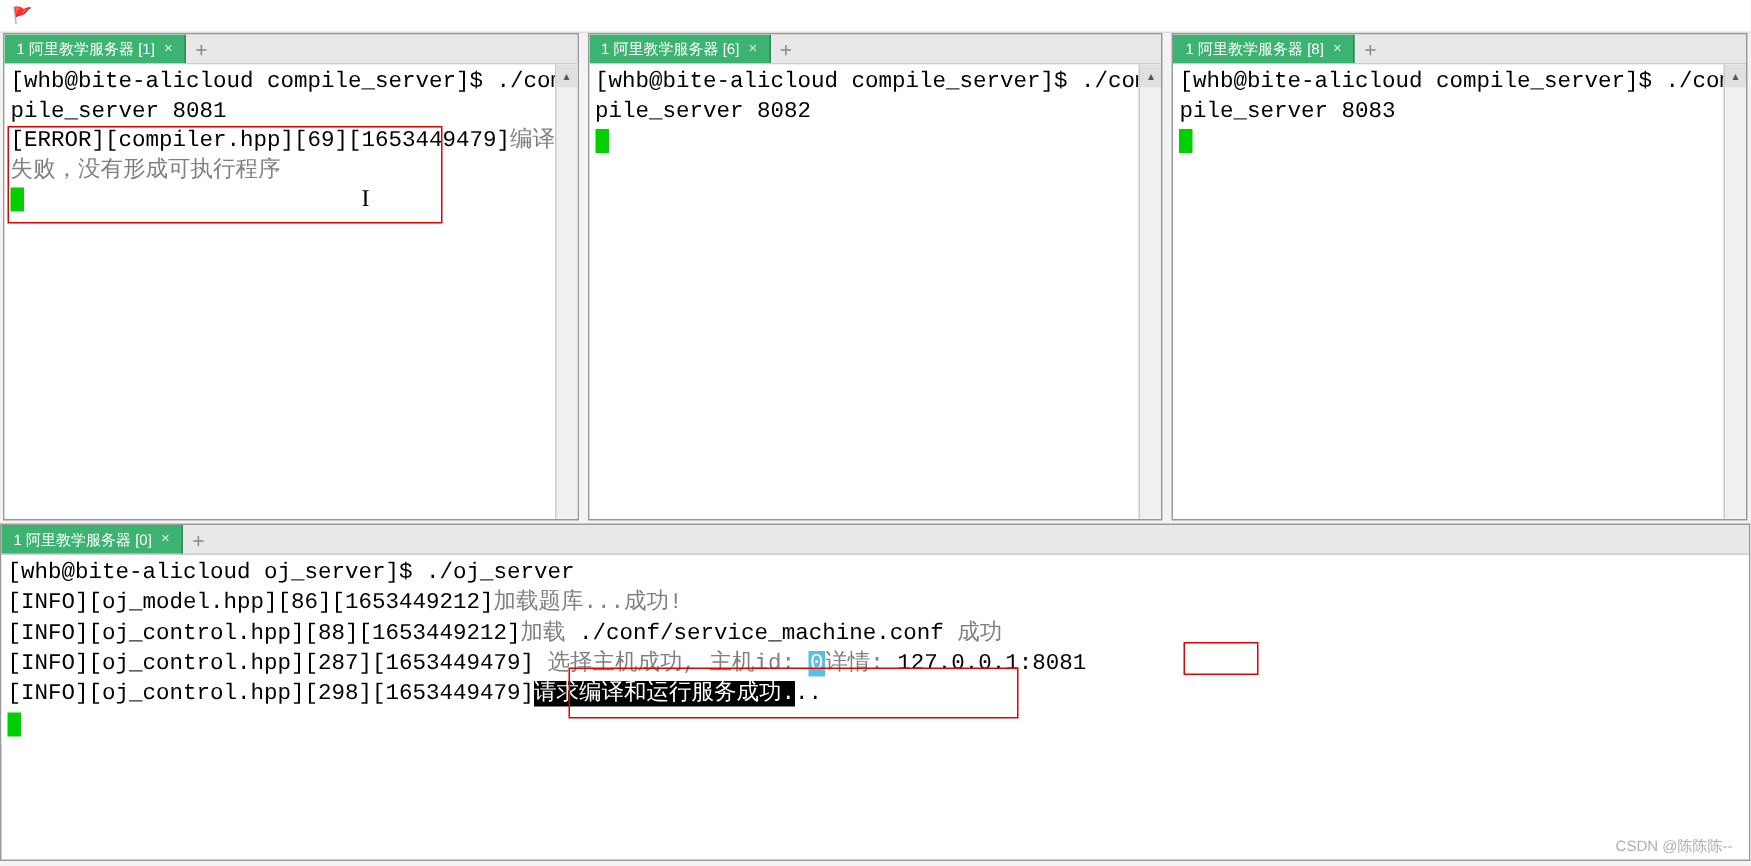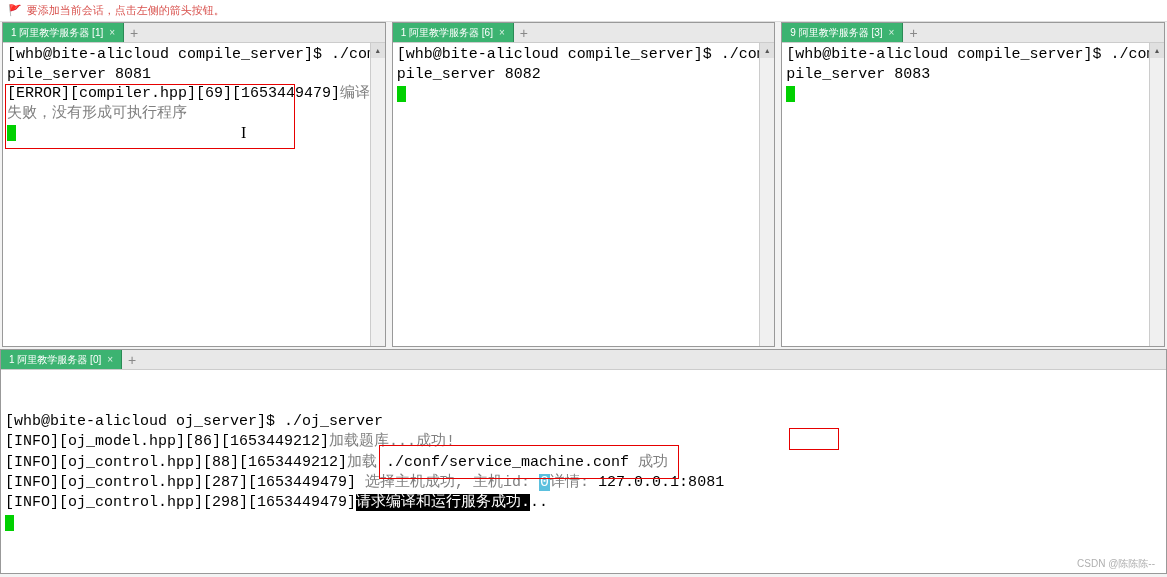--- a/index.html
+++ b/index.html
@@ -109,21 +109,20 @@
       background: #e8e8e8;
     }
     .terminal-bottom {
       font-family: "Consolas", "Courier New", monospace;
       font-size: 15px;
       line-height: 1.35;
       color: #000;
       padding: 2px 4px;
       white-space: pre;
       background: #fff;
-      margin-top: 40px;
     }
     .cn-text { color: #808080; }
     .hl-box-red {
       border: 1.5px solid #e60000;
       position: absolute;
       pointer-events: none;
       z-index: 10;
     }
     .hl-inverted {
       background: #000;
@@ -153,21 +152,20 @@
       font-size: 16px;
       color: #000;
       font-family: serif;
     }
   </style>
 </head>
 <body>
 
 <div class="top-bar">
   <span class="flag-icon">🚩</span>
-  <span>要添加当前会话，点击左侧的箭头按钮。</span>
 </div>
 
 <div class="panes-container">
 
   <div class="pane">
     <div class="pane-tabs">
       <div class="tab">
         <span>1 阿里教学服务器 [1]</span>
         <span class="close-x">×</span>
       </div>
@@ -196,21 +194,21 @@
 <span class="cursor-green"></span>
     </div>
     <div class="scrollbar-track">
       <div class="scrollbar-arrow">▴</div>
     </div>
   </div>
 
   <div class="pane">
     <div class="pane-tabs">
       <div class="tab">
-        <span>9 阿里教学服务器 [3]</span>
+        <span>1 阿里教学服务器 [8]</span>
         <span class="close-x">×</span>
       </div>
       <div class="tab-add">+</div>
     </div>
     <div class="terminal">[whb@bite-alicloud compile_server]$ ./compile_server 8083
 <span class="cursor-green"></span>
     </div>
     <div class="scrollbar-track">
       <div class="scrollbar-arrow">▴</div>
     </div>

